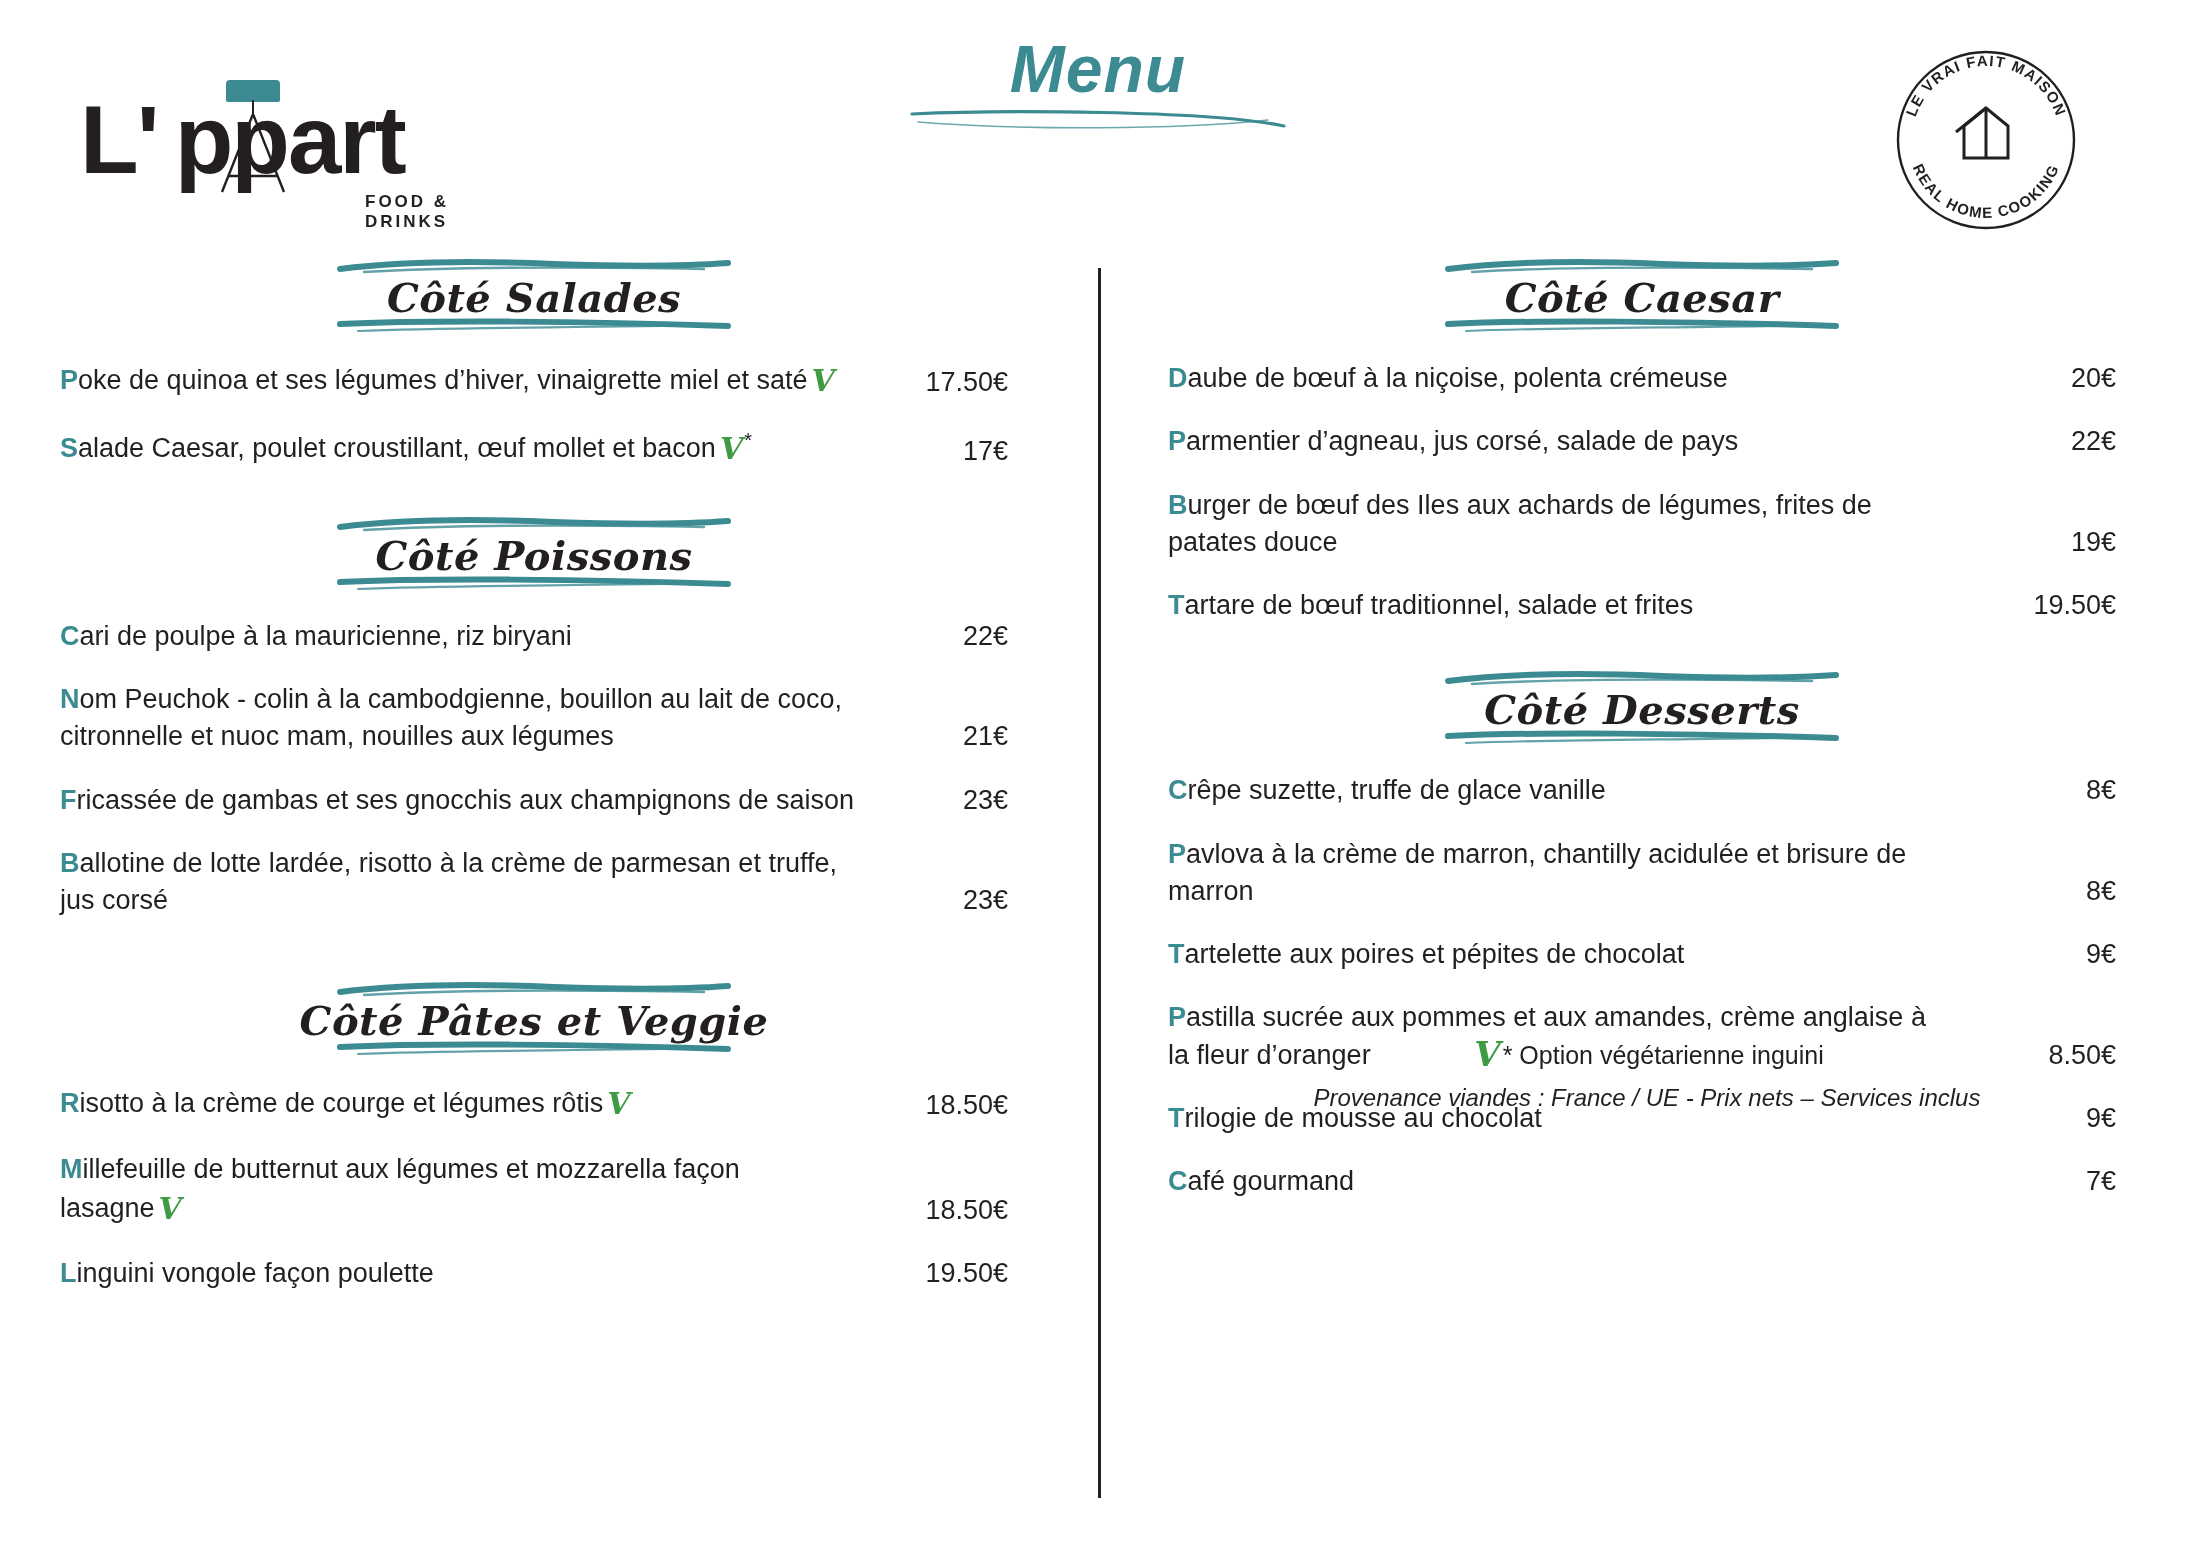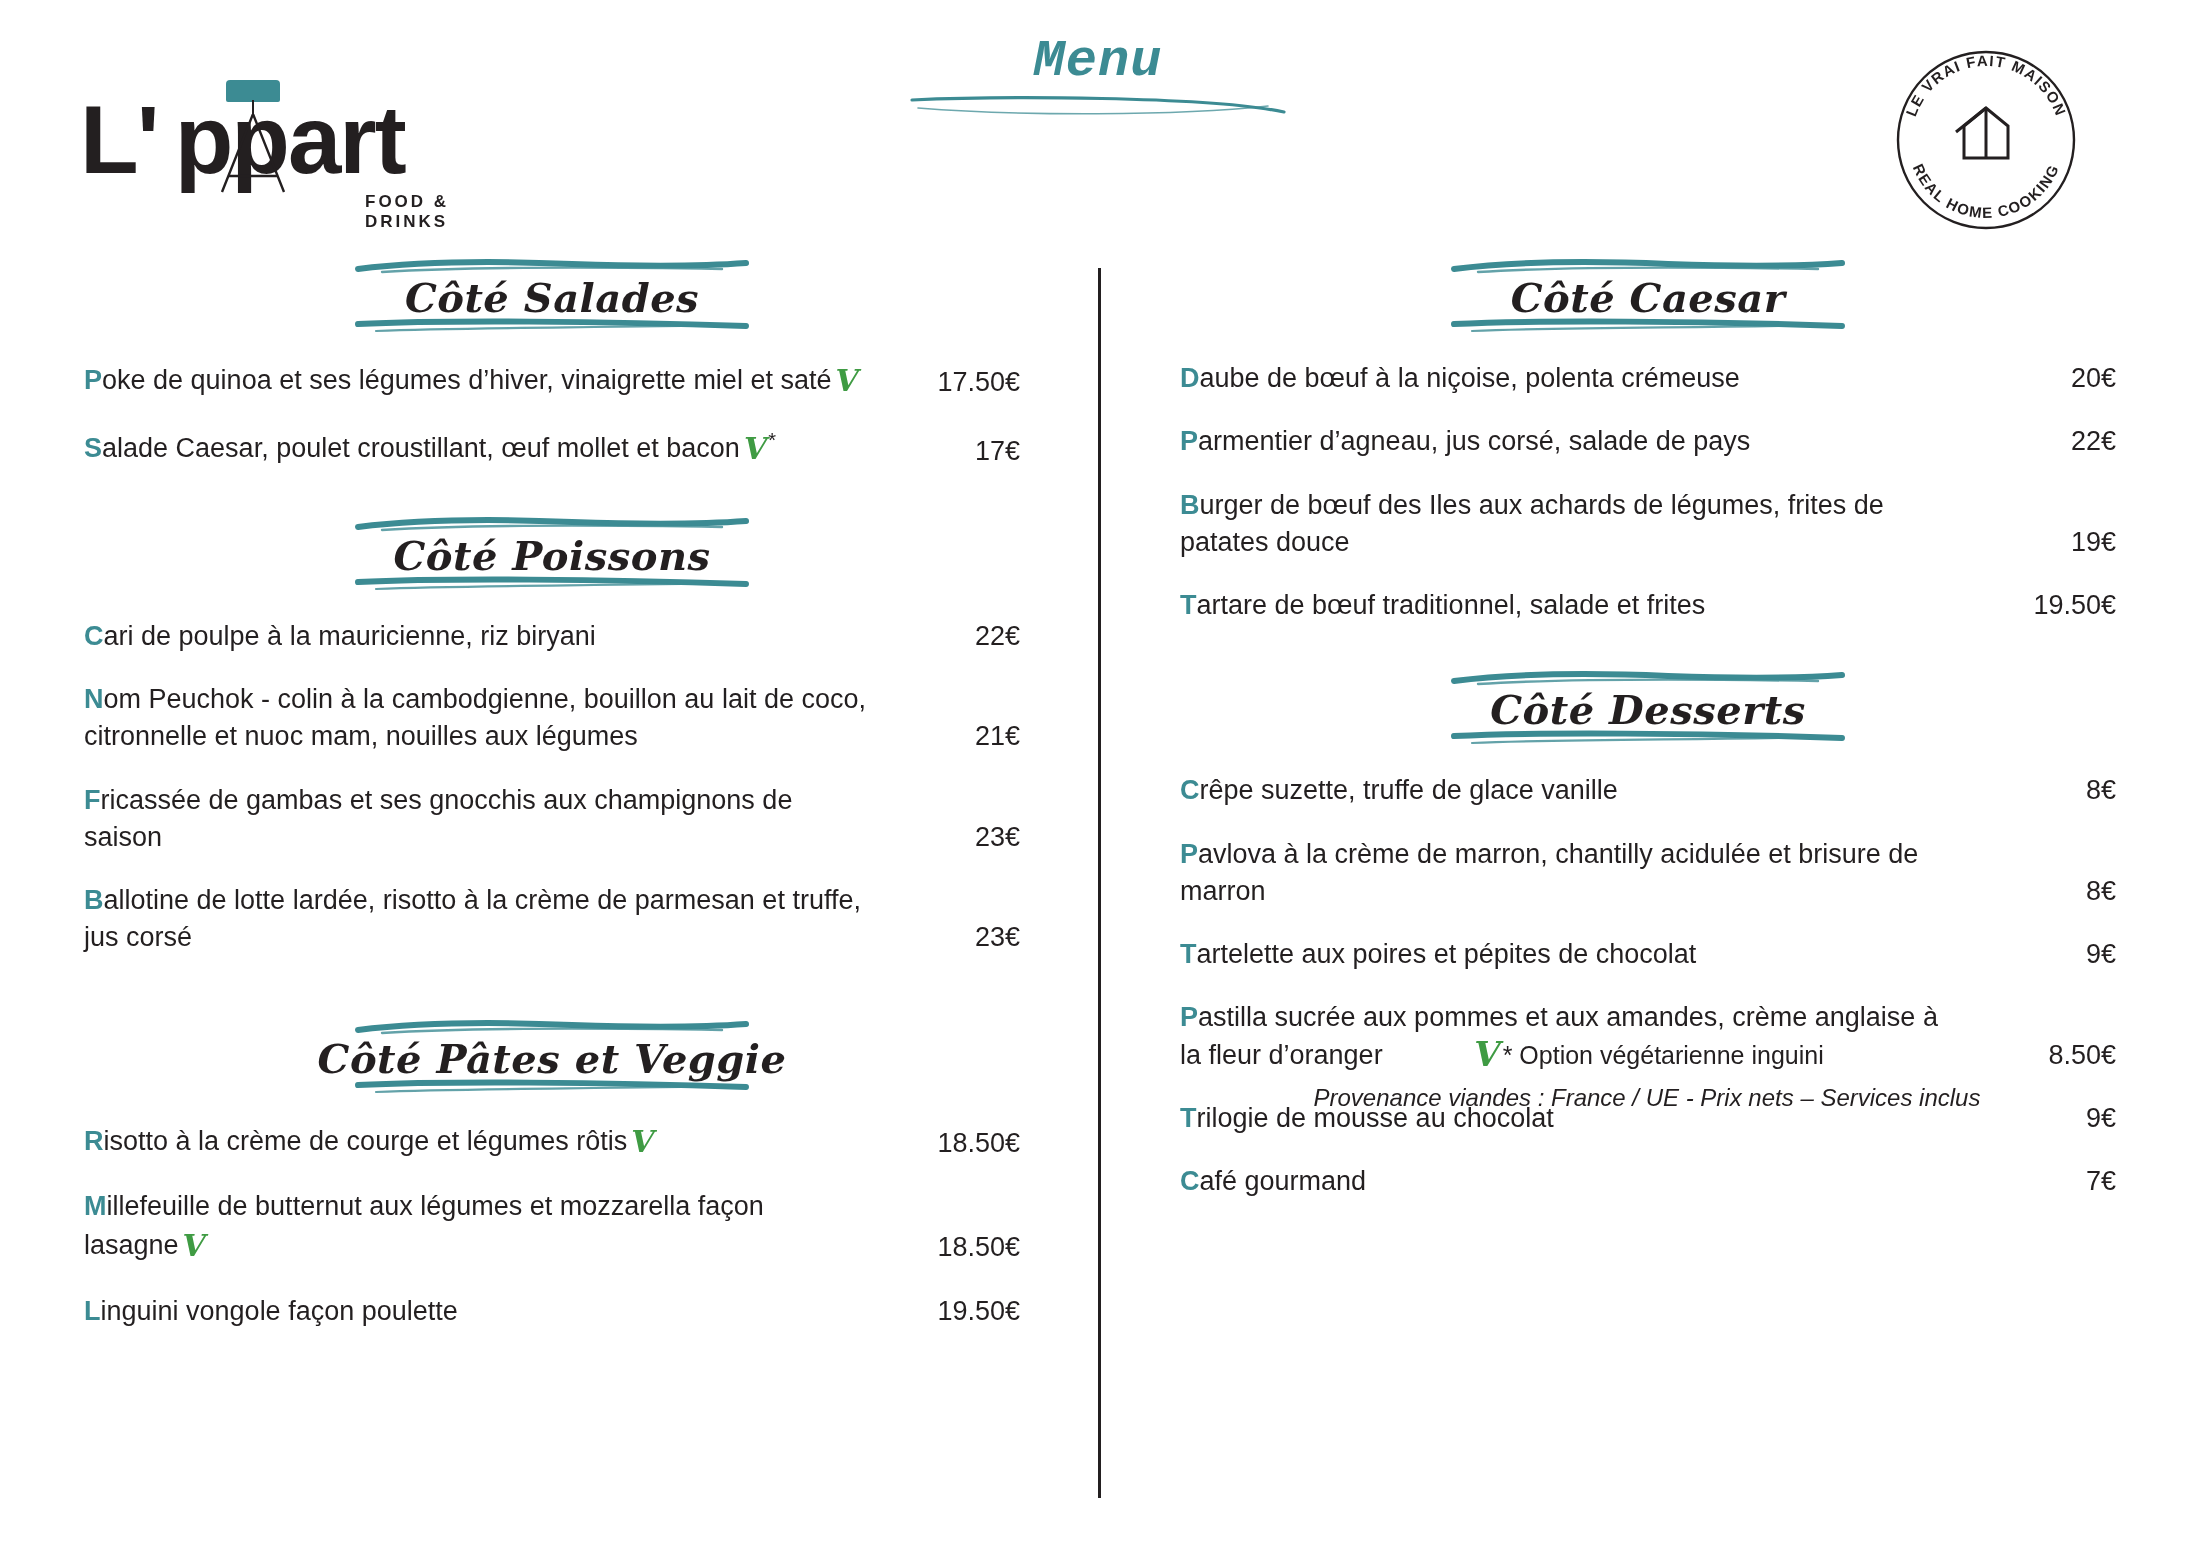--- a/index.html
+++ b/index.html
@@ -81,24 +81,24 @@
   }
 
   .menu-title-wrap {
     position: absolute;
     left: 0;
     right: 0;
     top: 36px;
     text-align: center;
   }
   .menu-title {
-    font-family: Liberation Mono, monospace;
+    font-family: Liberation Sans, sans-serif;
     font-style: italic;
     font-weight: bold;
-    font-size: 52px;
+    font-size: 66px;
     color: #3c8b93;
     letter-spacing: 1px;
     line-height: 1;
   }
   .menu-title-underline {
     margin: 6px auto 0;
     width: 380px;
     height: 26px;
   }
 
@@ -111,21 +111,20 @@
   }
 
   
   .columns {
     position: absolute;
     top: 252px;
     left: 0;
     right: 0;
     bottom: 0;
     display: flex;
-    padding-left: 24px;
   }
   .col {
     box-sizing: border-box;
     position: relative;
   }
   .col-left {
     width: 1098px;
     padding: 0 90px 0 60px;
   }
   .col-right {

